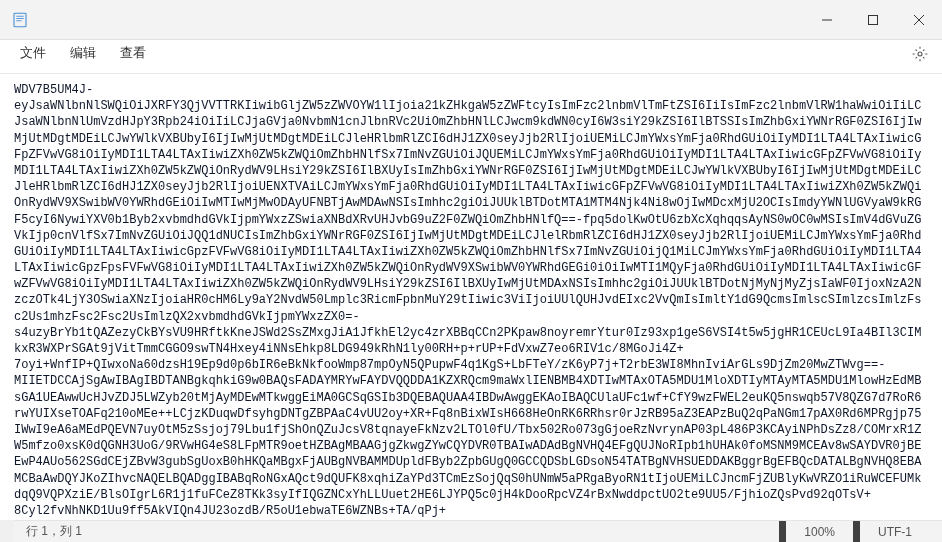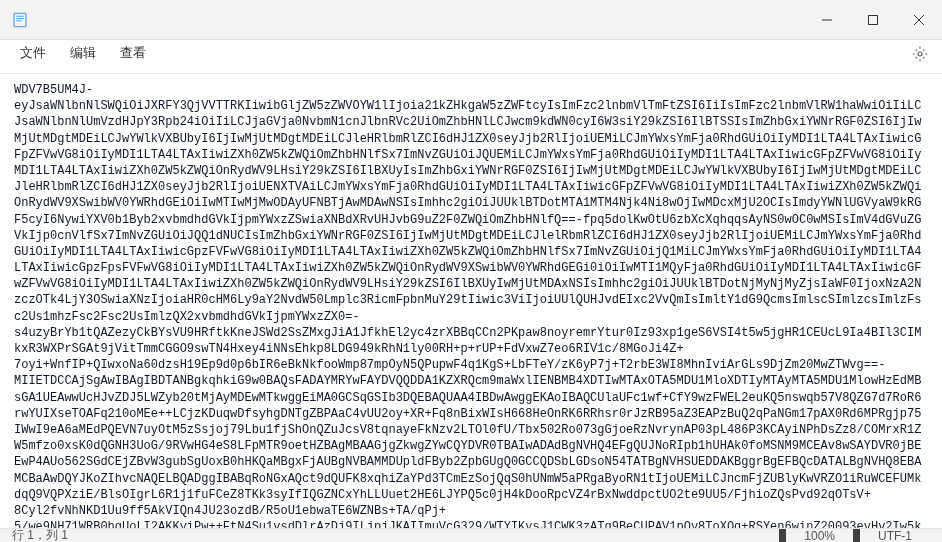--- a/index.html
+++ b/index.html
@@ -124,28 +124,29 @@
       padding: 8px 14px;
       overflow: auto;
       font-family: Consolas, "Courier New", monospace;
       font-size: 12px;
       line-height: 1.35;
       color: #0f172a;
       word-break: break-all;
       white-space: pre-wrap;
     }
     .status-bar {
-      height: 14px;
+      height: 22px;
       background: #f3f3f3;
       border-top: 1px solid #e5e5e5;
       display: flex;
       align-items: center;
       font-size: 12px;
       color: #555;
       padding: 0 12px;
+      margin-left: 14px;
     }
     .status-left {
       flex: 1;
     }
     .status-cell {
       padding: 0 18px;
       border-left: 7px solid #404040;
       height: 100%;
       display: flex;
       align-items: center;

